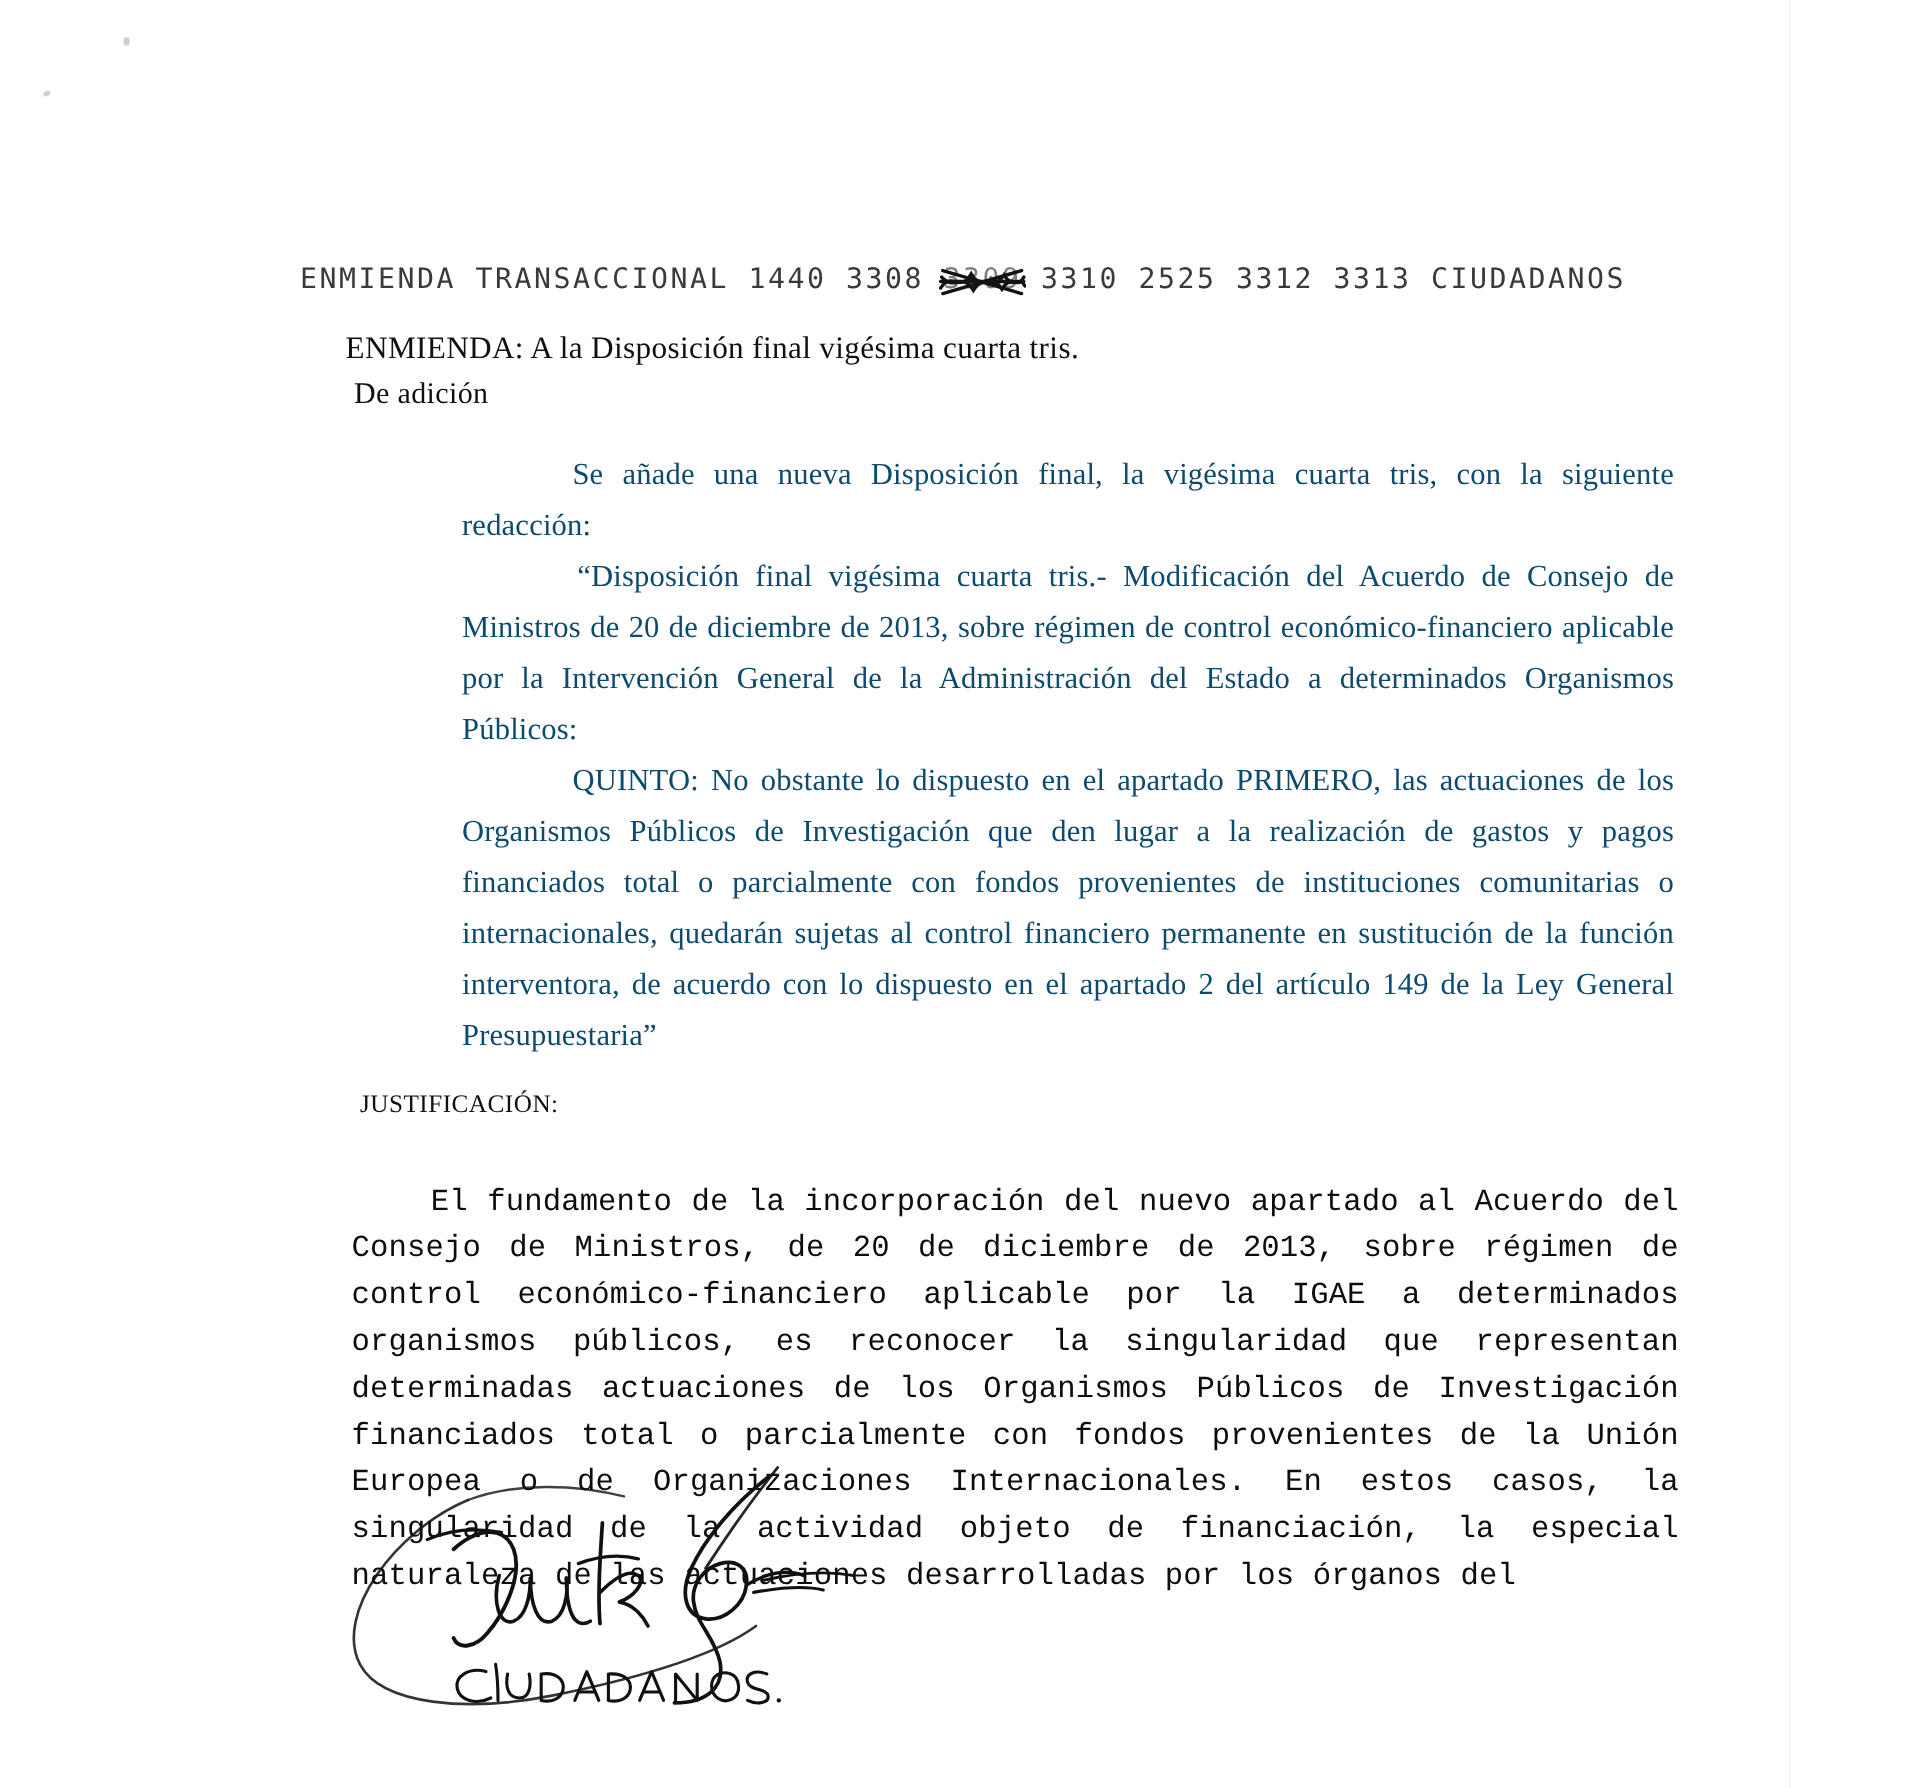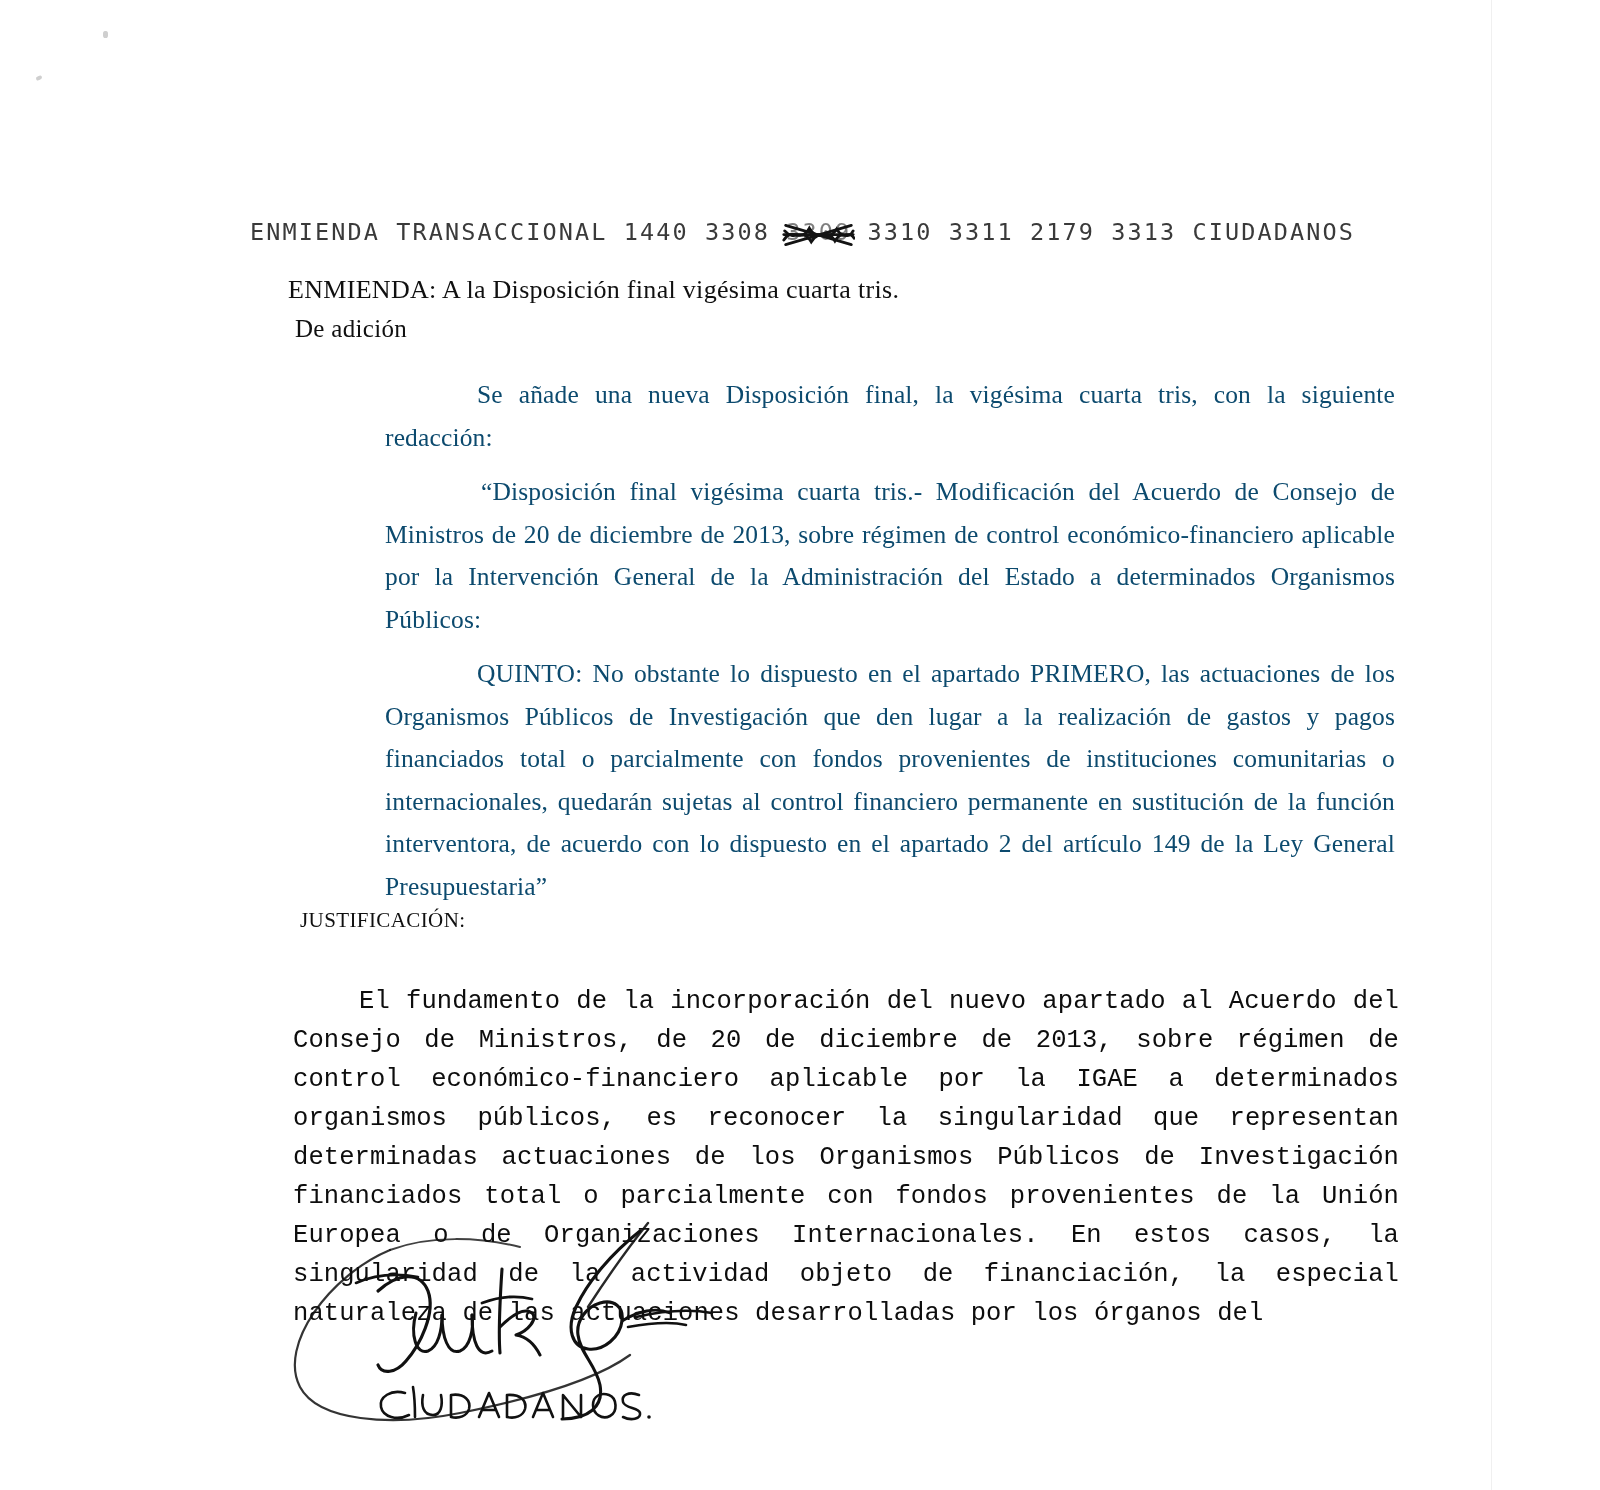--- a/index.html
+++ b/index.html
@@ -99,21 +99,21 @@
   .para {
     font-size: 25.5px;
     line-height: 42.5px;
     text-align: justify;
     text-indent: 92px;
     margin: 0 0 0 0;
     color: #0c4a6e;
     letter-spacing: 0.15px;
   }
   .para.p-quote { text-indent: 96px; }
-  .para + .para { margin-top: 12px; }
+  .para + .para { margin-top: 0px; }
 
   .just-block {
     position: absolute;
     left: 293px;
     top: 982px;
     width: 1106px;
     font-family: Liberation Mono, monospace;
   }
   .just-para {
     font-size: 25.5px;
@@ -152,21 +152,21 @@
 
   <div class="doc-header">
     <span>ENMIENDA TRANSACCIONAL 1440 3308 </span><span class="struck"><span class="masked-text">3309</span><svg class="scribble" viewBox="0 0 80 32" preserveAspectRatio="none" aria-hidden="true">
         <g stroke="#000000" stroke-width="3.1" fill="none" stroke-linecap="round">
           <path d="M2,22 C12,6 20,27 30,9 C40,26 48,6 58,23 C66,9 72,24 78,12"></path>
           <path d="M3,12 C14,25 22,7 32,24 C42,8 50,26 60,10 C68,24 74,10 79,20"></path>
           <path d="M4,27 L76,6"></path>
           <path d="M4,6 L76,27"></path>
           <path d="M2,16 L78,16"></path>
         </g>
-      </svg></span><span> 3310 3311 2179 3313 CIUDADANOS</span>
+      </svg></span><span> 3310 2525 3312 3313 CIUDADANOS</span>
   </div>
 
   <div class="heading-bold enmienda-line">ENMIENDA: A la Disposición final vigésima cuarta tris.</div>
   <div class="heading-bold deadicion-line">De adición</div>
 
   <div class="body-block">
     <p class="para">Se añade una nueva Disposición final, la vigésima cuarta tris, con la siguiente redacción:</p>
     <p class="para p-quote">“Disposición final vigésima cuarta tris.- Modificación del Acuerdo de Consejo de Ministros de 20 de diciembre de 2013, sobre régimen de control económico-financiero aplicable por la Intervención General de la Administración del Estado a determinados Organismos Públicos:</p>
     <p class="para">QUINTO: No obstante lo dispuesto en el apartado PRIMERO, las actuaciones de los Organismos Públicos de Investigación que den lugar a la realización de gastos y pagos financiados total o parcialmente con fondos provenientes de instituciones comunitarias o internacionales, quedarán sujetas al control financiero permanente en sustitución de la función interventora, de acuerdo con lo dispuesto en el apartado 2 del artículo 149 de la Ley General Presupuestaria”</p>
   </div>

